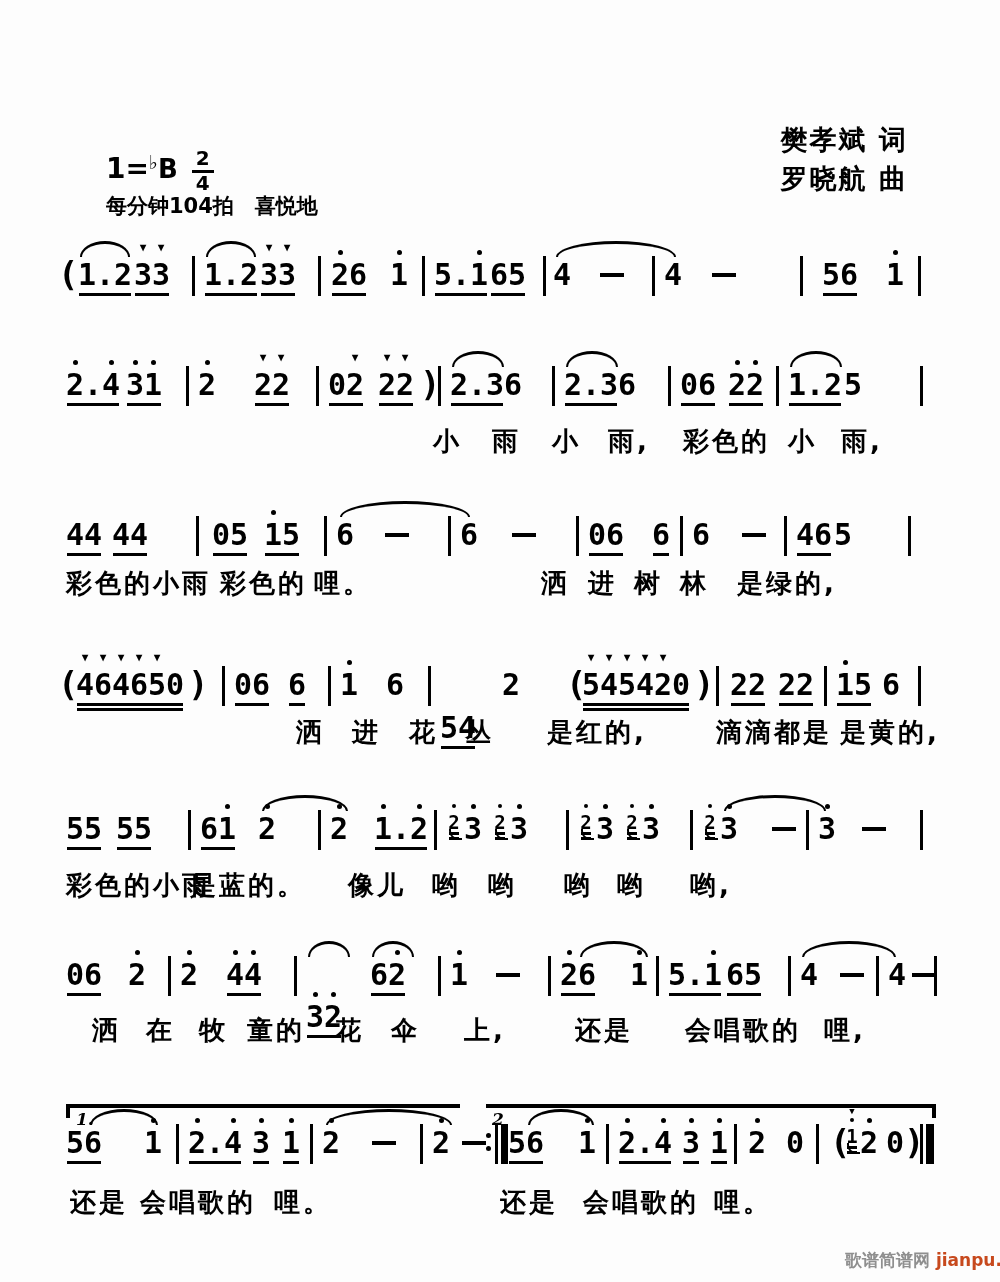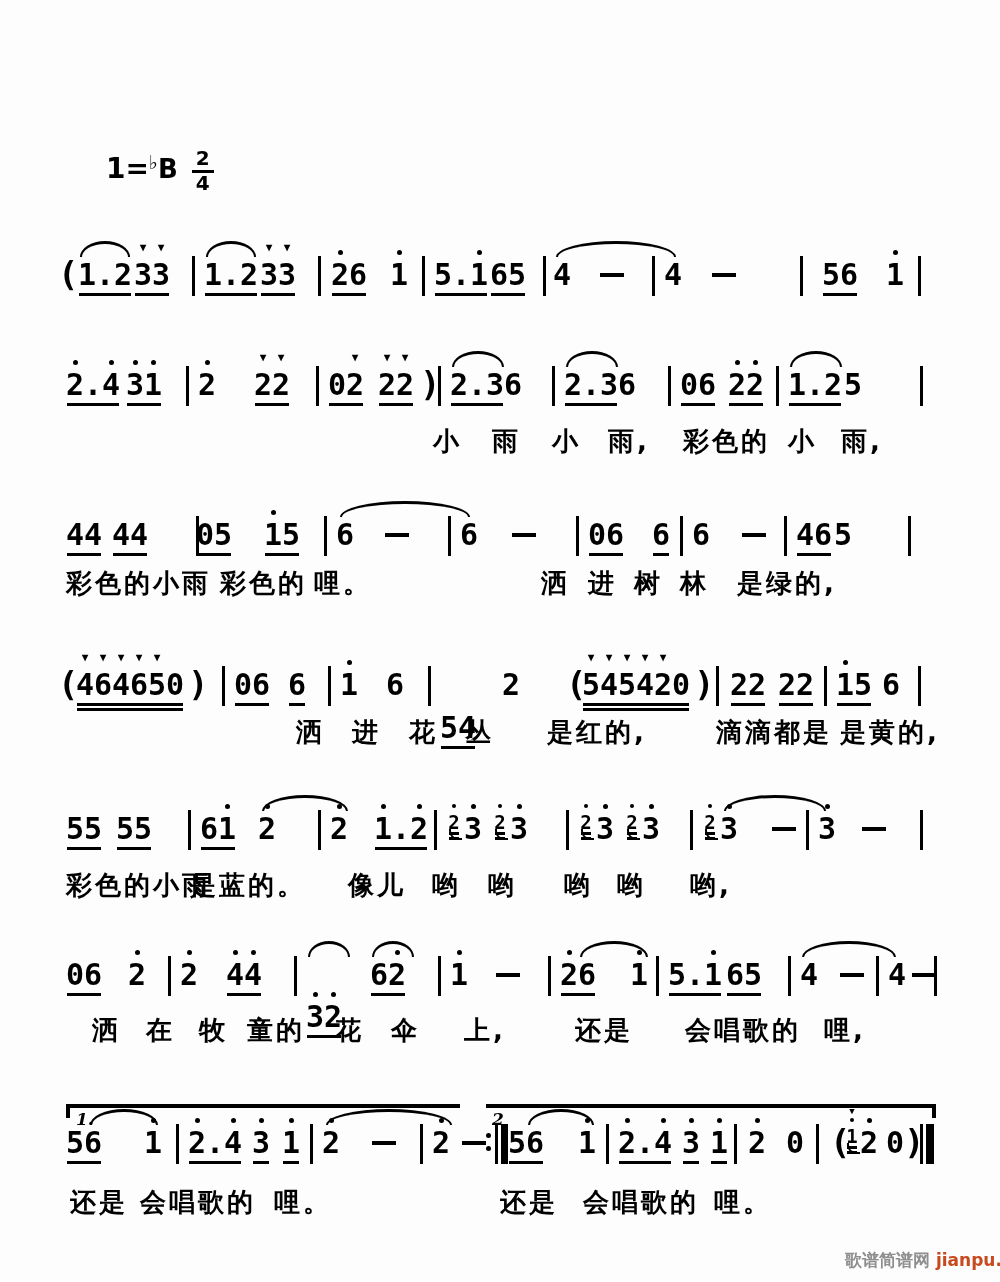--- a/index.html
+++ b/index.html
@@ -56,24 +56,29 @@
   .lyric{position:absolute;font-weight:bold;font-size:26px;letter-spacing:3px;white-space:nowrap;}
   
   #watermark{position:absolute;left:845px;top:1249px;font-weight:bold;font-size:17px;white-space:nowrap;}
 </style>
 </head>
 <body>
 
 <div id="page">
 
 
+  <div id="credits">
+    <div>樊孝斌 词</div>
+    <div>罗晓航 曲</div>
+  </div>
 
   <div id="keysig"><span>1=</span><span class="flat">♭</span><span class="keyletter">B</span><span class="frac"><span class="tnum">2</span><span class="bnum">4</span></span>
   </div>
 
+  <div id="tempo">每分钟104拍　喜悦地</div>
 
   <div id="score">
       <span class="paren" style="left: 58px; top: 254px;">(</span>
       <span class="note" style="left: 78px; top: 258px;"><span class="ch">1</span><span class="ch">.</span><span class="ch">2</span><i class="ul u1"></i></span>
       <span class="note" style="left: 134px; top: 258px;"><span class="ch">3<i class="stac">▼</i></span><span class="ch">3<i class="stac">▼</i></span><i class="ul u1"></i></span>
       <div class="bar" style="left: 192px; top: 256px;"></div>
       <span class="note" style="left: 204px; top: 258px;"><span class="ch">1</span><span class="ch">.</span><span class="ch">2</span><i class="ul u1"></i></span>
       <span class="note" style="left: 260px; top: 258px;"><span class="ch">3<i class="stac">▼</i></span><span class="ch">3<i class="stac">▼</i></span><i class="ul u1"></i></span>
       <div class="bar" style="left: 318px; top: 256px;"></div>
       <span class="note" style="left: 331px; top: 258px;"><span class="ch">2<i class="dot"></i></span><span class="ch">6</span><i class="ul u1"></i></span>
@@ -122,21 +127,21 @@
       <span class="lyric" style="left: 433px; top: 424px;">小</span>
       <span class="lyric" style="left: 492px; top: 424px;">雨</span>
       <span class="lyric" style="left: 552px; top: 424px;">小</span>
       <span class="lyric" style="left: 608px; top: 424px;">雨,</span>
       <span class="lyric" style="left: 683px; top: 424px;">彩色的</span>
       <span class="lyric" style="left: 788px; top: 424px;">小</span>
       <span class="lyric" style="left: 841px; top: 424px;">雨,</span>
       <span class="note" style="left: 66px; top: 518px;"><span class="ch">4</span><span class="ch">4</span><i class="ul u1"></i></span>
       <span class="note" style="left: 112px; top: 518px;"><span class="ch">4</span><span class="ch">4</span><i class="ul u1"></i></span>
       <div class="bar" style="left: 196px; top: 516px;"></div>
-      <span class="note" style="left: 196px; top: 518px; text-decoration: underline;"><span class="ch">0</span><span class="ch">5</span><i class="ul u1"></i></span>
+      <span class="note" style="left: 212px; top: 518px; text-decoration: underline;"><span class="ch">0</span><span class="ch">5</span><i class="ul u1"></i></span>
       <span class="note" style="left: 264px; top: 518px;"><span class="ch">1<i class="dot"></i></span><span class="ch">5</span><i class="ul u1"></i></span>
       <div class="bar" style="left: 324px; top: 516px;"></div>
       <span class="note" style="left: 336px; top: 518px;"><span class="ch">6</span></span>
       <div class="dash" style="left: 385px; top: 533px;"></div>
       <div class="bar" style="left: 448px; top: 516px;"></div>
       <span class="note" style="left: 460px; top: 518px;"><span class="ch">6</span></span>
       <div class="dash" style="left: 512px; top: 533px;"></div>
       <div class="bar" style="left: 576px; top: 516px;"></div>
       <span class="note" style="left: 588px; top: 518px;"><span class="ch">0</span><span class="ch">6</span><i class="ul u1"></i></span>
       <span class="note" style="left: 652px; top: 518px;"><span class="ch">6</span><i class="ul u1"></i></span>

